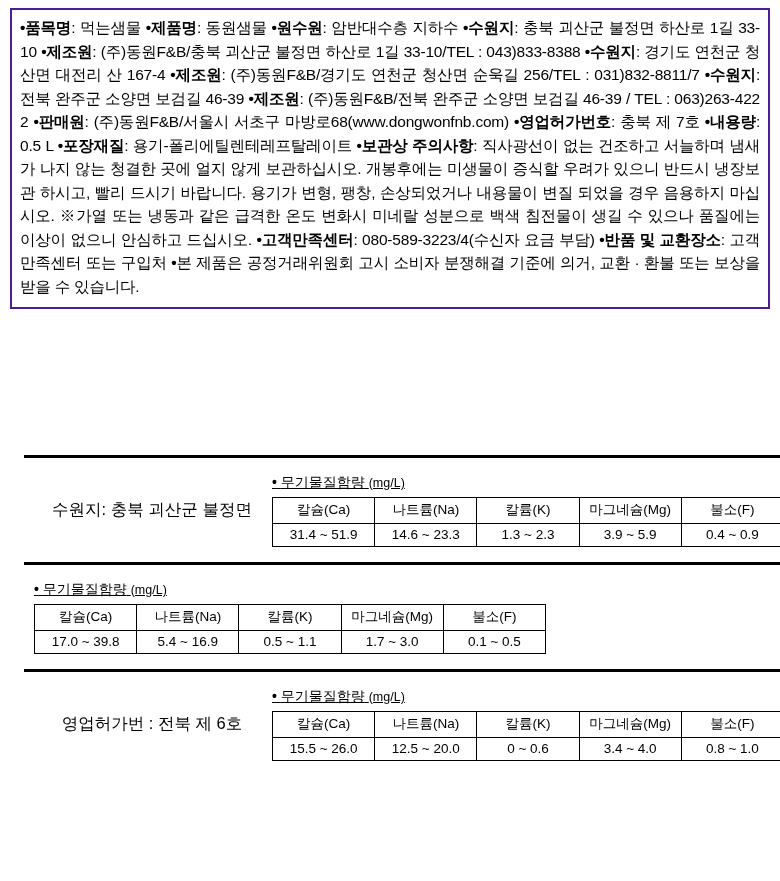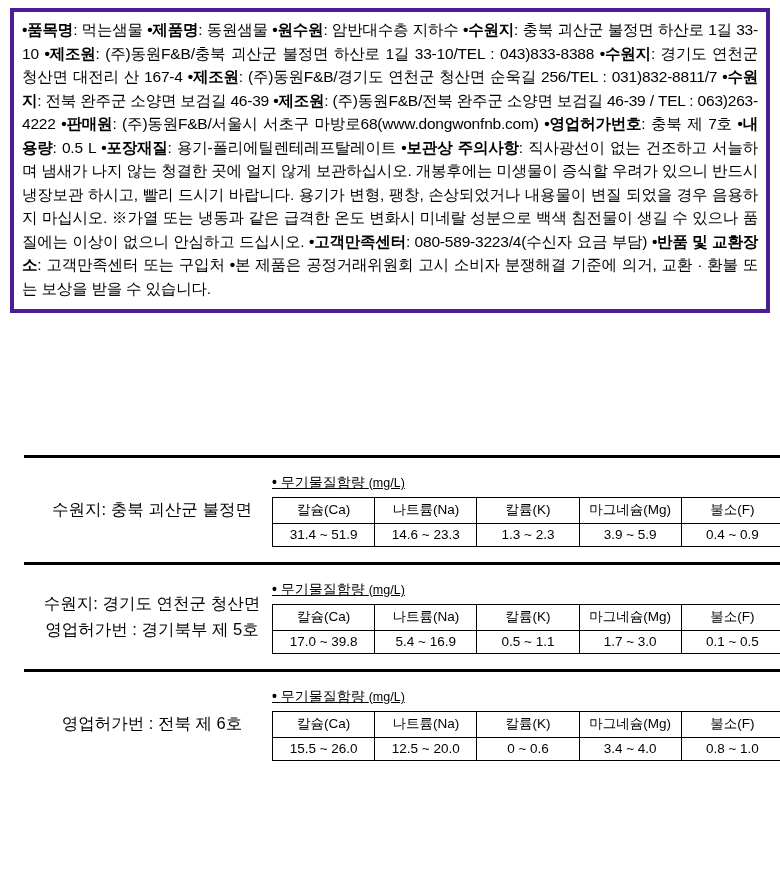--- a/index.html
+++ b/index.html
@@ -16,21 +16,21 @@
     overflow: hidden;
   }
 
   
   .label-box {
     position: absolute;
     left: 10px;
     top: 8px;
     width: 760px;
     box-sizing: border-box;
-    border: 4px solid #4c1d95;
+    border: 2px solid #4c1d95;
     padding: 6px 8px 8px 8px;
   }
   .label-text {
     font-size: 15.5px;
     line-height: 1.52;
     text-align: justify;
     text-justify: inter-character;
     word-break: break-all;
     letter-spacing: -0.2px;
   }
@@ -145,24 +145,20 @@
             <td>3.9 ~ 5.9</td>
             <td>0.4 ~ 0.9</td>
           </tr>
         </tbody>
       </table>
     </div>
   </div>
 
   <div class="rule"></div>
   <div class="section">
-    <div class="sec-left">
-      <div>수원지: 경기도 연천군 청산면</div>
-      <div>영업허가번 : 경기북부 제 5호</div>
-    </div>
     <div class="sec-right">
       <div class="mineral-title">
         <span class="bullet">•</span>
         <span>무기물질함량</span>
         <span class="unit">(mg/L)</span>
       </div>
       <table class="minerals">
         <thead>
           <tr>
             <td>칼슘(Ca)</td>

